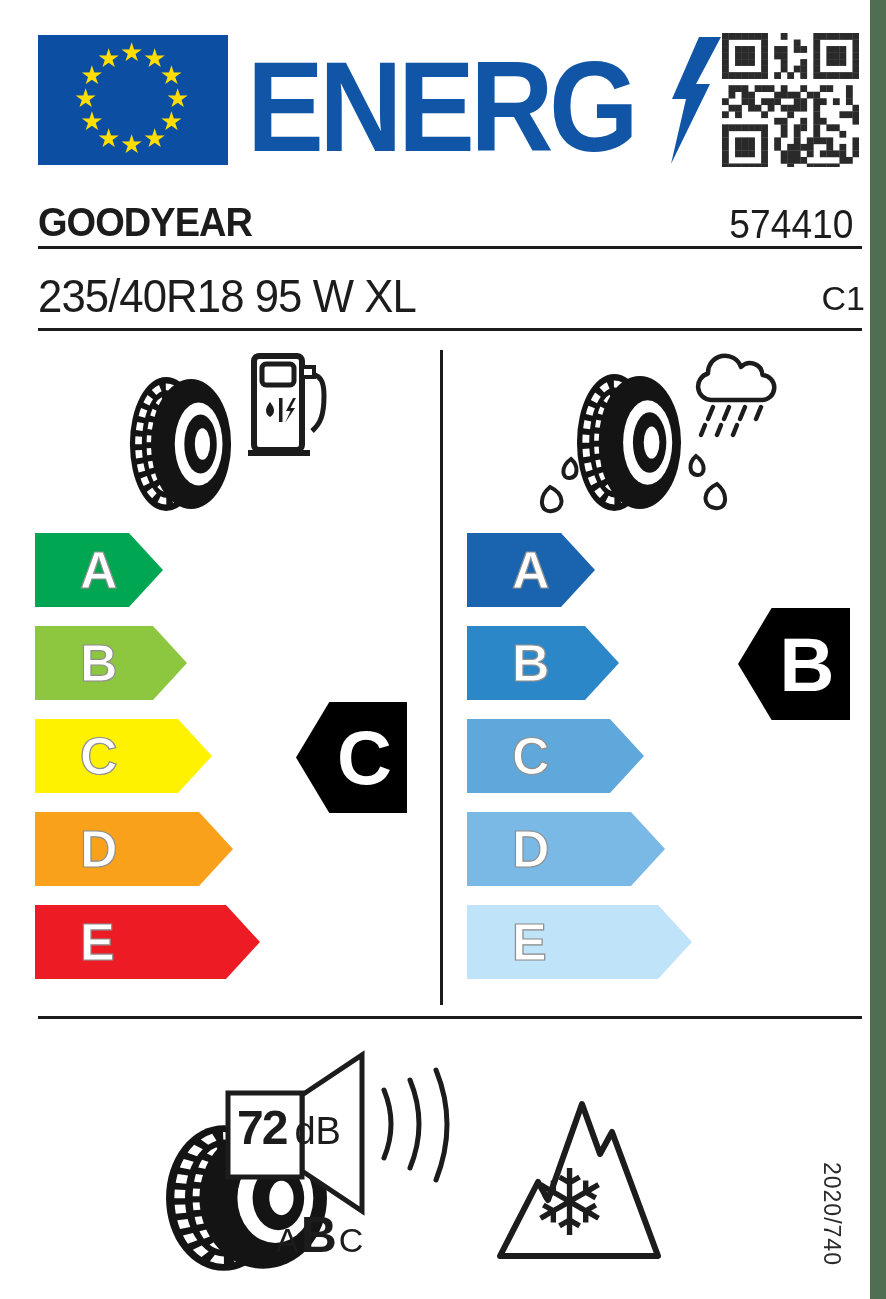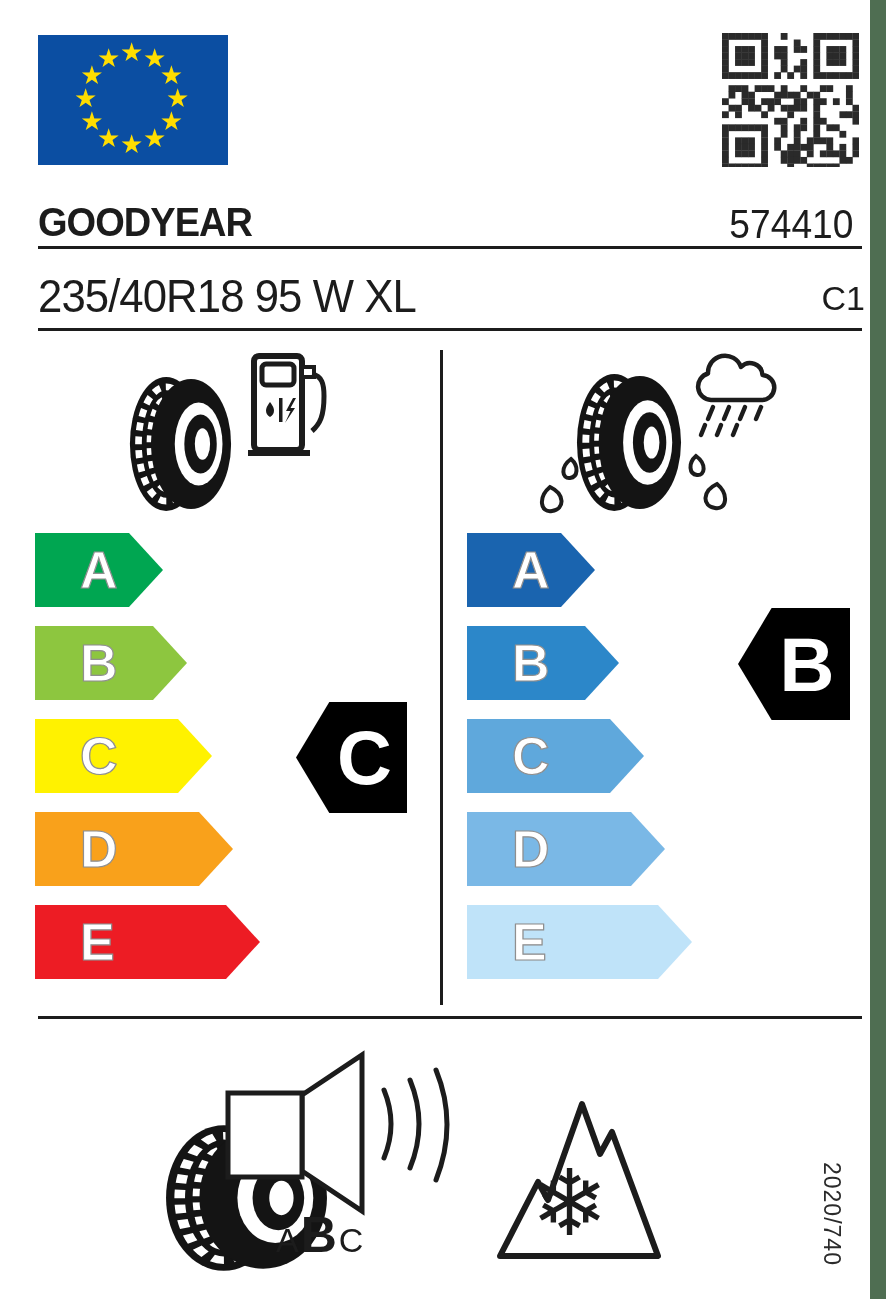--- a/index.html
+++ b/index.html
@@ -65,20 +65,26 @@
       <span class="star" style="left: 121.837px; top: 73px; color: rgb(255, 221, 0);">★</span>
       <span class="star" style="left: 105px; top: 89.8372px; color: rgb(255, 221, 0);">★</span>
       <span class="star" style="left: 82px; top: 96px; color: rgb(255, 221, 0);">★</span>
       <span class="star" style="left: 59px; top: 89.8372px; color: rgb(255, 221, 0);">★</span>
       <span class="star" style="left: 42.1628px; top: 73px; color: rgb(255, 221, 0);">★</span>
       <span class="star" style="left: 36px; top: 50px; color: rgb(255, 221, 0);">★</span>
       <span class="star" style="left: 42.1628px; top: 27px; color: rgb(255, 221, 0);">★</span>
       <span class="star" style="left: 59px; top: 10.1628px; color: rgb(255, 221, 0);">★</span>
     </div>
 
+  <div class="energ">
+    <span class="txt" style="color: rgb(17, 85, 166);">ENERG</span>
+    <svg width="60" height="128" viewBox="0 0 60 128">
+      <polygon points="36,0 58,0 33,47 47,47 8,127 23,62 9,62" fill="#1155a6"></polygon>
+    </svg>
+  </div>
 
   <svg class="qr" id="qr" width="137" height="134" viewBox="0 0 137 134">
       <rect x="0.00" y="0.00" width="6.82" height="6.82" fill="#2a2a2a"></rect>
       <rect x="6.52" y="0.00" width="6.82" height="6.82" fill="#2a2a2a"></rect>
       <rect x="13.05" y="0.00" width="6.82" height="6.82" fill="#2a2a2a"></rect>
       <rect x="19.57" y="0.00" width="6.82" height="6.82" fill="#2a2a2a"></rect>
       <rect x="26.10" y="0.00" width="6.82" height="6.82" fill="#2a2a2a"></rect>
       <rect x="32.62" y="0.00" width="6.82" height="6.82" fill="#2a2a2a"></rect>
       <rect x="39.14" y="0.00" width="6.82" height="6.82" fill="#2a2a2a"></rect>
       <rect x="58.71" y="0.00" width="6.82" height="6.82" fill="#2a2a2a"></rect>
@@ -405,20 +411,24 @@
         <ellipse cx="40" cy="70" rx="17" ry="45" fill="none" stroke="#fff" stroke-width="7" stroke-dasharray="7 6"></ellipse>
         <ellipse cx="66" cy="70" rx="42" ry="66" fill="#141414"></ellipse>
         <ellipse cx="74" cy="70" rx="25" ry="42" fill="#fff"></ellipse>
         <ellipse cx="76" cy="70" rx="17" ry="30" fill="#141414"></ellipse>
         <ellipse cx="78" cy="70" rx="8" ry="16" fill="#fff"></ellipse>
       </svg></div>
   <svg class="abs" style="left:225px;top:1049px" width="142" height="168" viewBox="0 0 142 168">
     <polygon points="77,46 137,6 137,162 77,122" fill="#fff" stroke="#1c1c1c" stroke-width="5"></polygon>
     <rect x="3" y="44" width="74" height="84" fill="#fff" stroke="#1c1c1c" stroke-width="5"></rect>
   </svg>
+  <div class="db-text">
+    <span class="v">72</span>
+    <span class="u">dB</span>
+  </div>
   <svg class="abs" style="left:378px;top:1062px" width="82" height="132" viewBox="0 0 82 132">
     <g stroke="#1c1c1c" stroke-width="5" stroke-linecap="round" fill="none">
       <path d="M6 96 Q20 62 6 28"></path>
       <path d="M32 106 Q50 62 32 18"></path>
       <path d="M58 118 Q80 62 58 8"></path>
     </g>
   </svg>
   <div class="abc">
     <span class="a">A</span>
     <span class="b">B</span>

